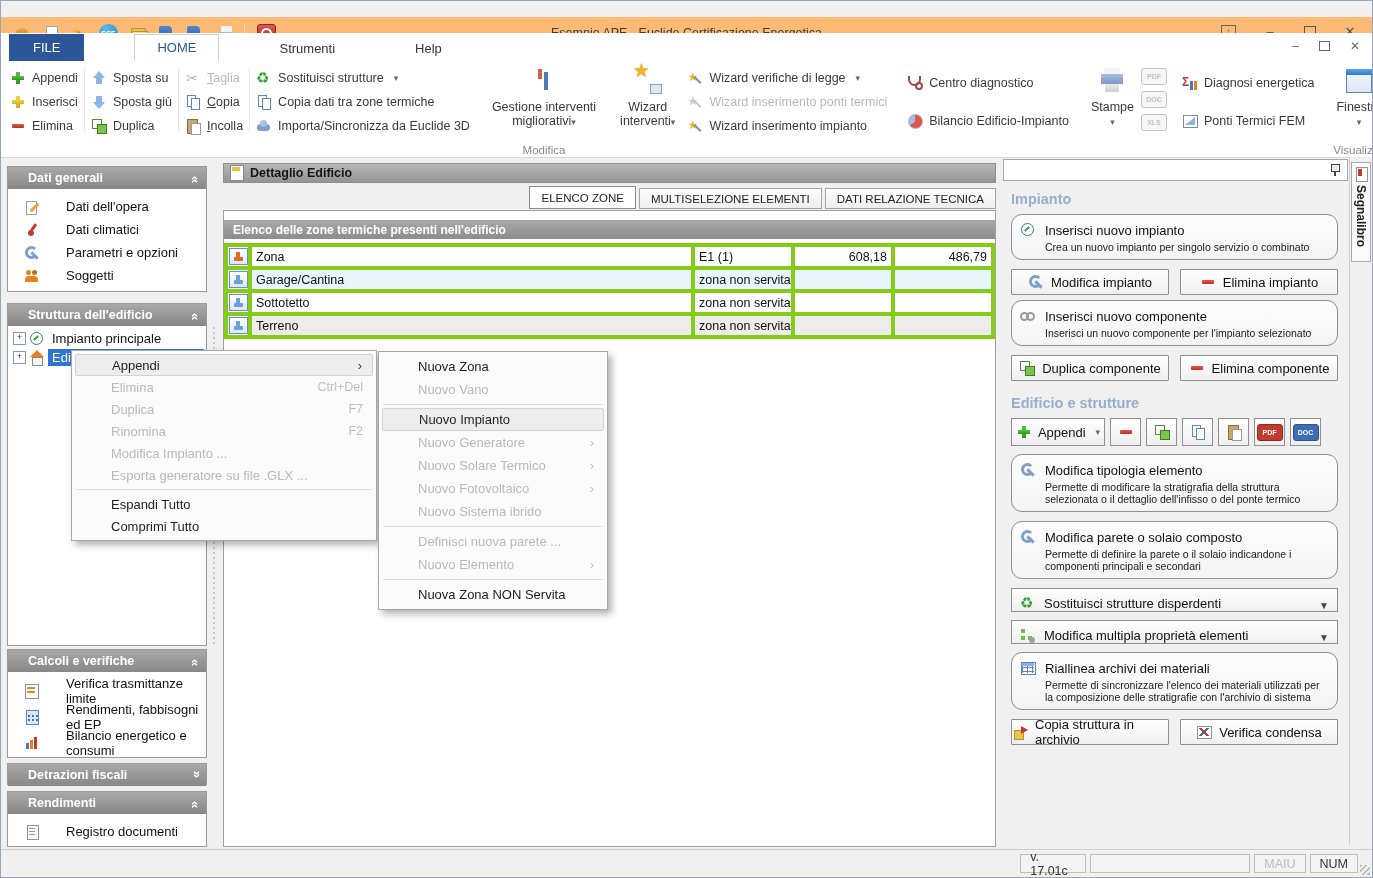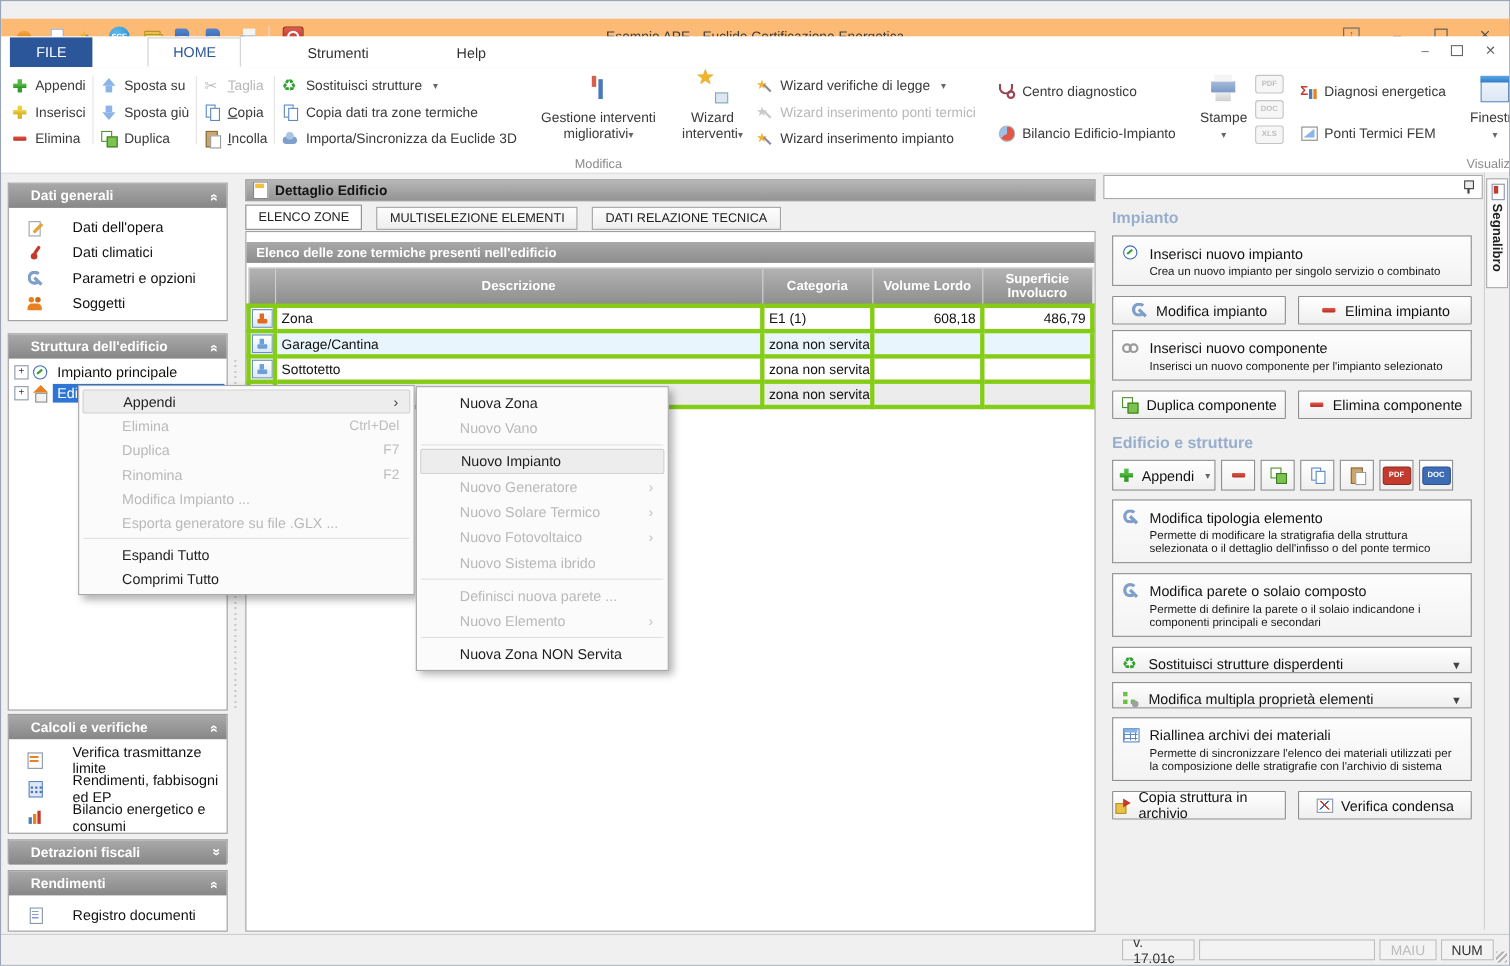--- a/index.html
+++ b/index.html
@@ -135,40 +135,40 @@
   .expander{width:11px;height:11px;border:1px solid #8a9aad;background:#fff;font-size:9px;line-height:9px;text-align:center;color:#333;flex:none;}
   .expander::before{content:"+";}
   .tlabel{padding:1px 4px;}
   .titem.sel .tlabel{background:#2e76d6;color:#fff;flex:1;margin-right:2px;}
   .splitter{position:absolute;left:209px;top:326px;width:7px;height:318px;background:repeating-linear-gradient(#c9c9c9 0 2px,transparent 2px 5px) 50% 0/2px 100% no-repeat;}
   
   .mainpanel{position:absolute;left:222px;top:162px;width:773px;height:684px;}
   .mp-title{height:20px;background:linear-gradient(#b7b7b7,#949494);border:1px solid #8f8f8f;display:flex;align-items:center;gap:6px;padding:0 6px;font-weight:bold;font-size:12.5px;color:#141414;box-sizing:border-box;}
   .mp-ic{width:12px;height:14px;background:#fff;border:1px solid #888;position:relative;flex:none;}
   .mp-ic::before{content:"";position:absolute;left:1px;top:1px;width:8px;height:4px;background:#f0c040;}
-  .mp-tabs{display:flex;gap:13px;margin-top:5px;height:21px;align-items:flex-end;}
+  .mp-tabs{display:flex;gap:3px;margin-top:5px;height:21px;align-items:flex-end;justify-content:flex-end;}
   .mp-tab{border:1px solid #a5a5a5;background:linear-gradient(#fdfdfd,#eee);padding:0 11px;font-size:11.5px;color:#222;height:19px;display:flex;align-items:center;}
   .mp-tab.active{background:#fff;border-color:#8a8a8a;height:21px;box-shadow:inset 0 1px 0 #fff;}
   .mp-body{position:absolute;left:0;top:47px;right:0;bottom:0;background:#fff;border:1px solid #a0a0a0;box-sizing:border-box;}
   .caption-bar{height:19px;margin-top:9px;background:linear-gradient(#a9a9a9,#8c8c8c);color:#fff;font-weight:bold;font-size:12px;display:flex;align-items:center;padding:0 9px;}
   .ztable{width:100%;border-collapse:collapse;margin-top:4px;table-layout:fixed;}
   .ztable th{background:linear-gradient(#b2b2b2,#8e8e8e);color:#fff;font-weight:bold;font-size:12px;height:30px;border:1px solid #cfcfcf;line-height:13px;}
   .ztable td{border:4px solid #84cc16;font-size:12.5px;color:#111;height:19px;padding:0 4px;overflow:hidden;white-space:nowrap;}
   .ztable .num{text-align:right;}
   .ztable .icell{padding:0 1px;}
   .rowic{width:17px;height:15px;border:1px solid #6a8fc0;background:linear-gradient(#fff,#dce8f7);display:flex;align-items:center;justify-content:center;margin:0 auto;}
   .stamp{width:9px;height:9px;position:relative;}
   .stamp::before{content:"";position:absolute;left:2px;top:0;width:4px;height:5px;background:var(--sc,#6a9fd8);}
   .stamp::after{content:"";position:absolute;left:0;top:5px;width:9px;height:4px;background:var(--sc,#6a9fd8);border-radius:1px;}
   .stamp.orange{--sc:#e06a1f;}
   
   .rp{position:absolute;left:1002px;top:158px;width:345px;height:688px;}
   .rp-pinbar{height:20px;background:#fff;border:1px solid #a8a8a8;display:flex;align-items:center;justify-content:flex-end;padding:0 4px;}
   .rp-title{color:#97aecd;font-weight:bold;font-size:14.5px;margin:10px 0 7px 8px;}
-  .rp-bigbtn{border:1px solid #8f8f8f;background:linear-gradient(#fdfdfd,#f3f3f3);margin:0 10px 9px 8px;padding:7px 8px 6px;border-radius:0;}
+  .rp-bigbtn{border:1px solid #8f8f8f;background:linear-gradient(#fdfdfd,#f3f3f3);margin:0 10px 9px 8px;padding:7px 8px 6px;border-radius:11px;}
   .rp-bigbtn .bt{font-size:13px;color:#111;display:flex;gap:9px;align-items:center;}
   .rp-bigbtn .bs{font-size:10.5px;color:#1a1a1a;margin:3px 0 0 25px;line-height:12px;}
   .rp-row{display:flex;gap:11px;margin:0 10px 5px 8px;}
   .rp-btn{flex:1;height:24px;border:1px solid #8f8f8f;background:linear-gradient(#fff,#efefef);display:flex;align-items:center;justify-content:center;gap:7px;font-size:13px;color:#111;border-radius:1px;}
   .rp-tools{display:flex;gap:5px;margin:0 10px 8px 8px;align-items:center;}
   .rp-appendi{width:92px;height:26px;border:1px solid #8f8f8f;background:linear-gradient(#fff,#efefef);display:flex;align-items:center;justify-content:center;gap:6px;font-size:13px;color:#111;}
   .rp-tool{width:29px;height:26px;border:1px solid #8f8f8f;background:linear-gradient(#fff,#efefef);display:flex;align-items:center;justify-content:center;}
   .rp-drop{height:22px;border:1px solid #8f8f8f;background:linear-gradient(#fff,#efefef);margin:0 10px 8px 8px;display:flex;align-items:flex-end;gap:8px;padding:0 8px;font-size:13px;color:#111;}
   .rp-drop .darr{margin-left:auto;font-size:10px;color:#444;}
   
@@ -480,27 +480,20 @@
       <div class="caption-bar">Elenco delle zone termiche presenti nell'edificio</div>
       <table class="ztable">
         <colgroup>
             <col style="width:24px">
             <col>
             <col style="width:100px">
             <col style="width:100px">
             <col style="width:100px">
           </colgroup>
         <tbody>
-            <tr>
-          <th></th>
-          <th>Descrizione</th>
-          <th>Categoria</th>
-          <th>Volume Lordo</th>
-          <th>Superficie Involucro</th>
-        </tr>
         <tr>
           <td class="icell">
                 <span class="rowic">
                   <span class="stamp orange"></span>
                 </span>
               </td>
           <td>Zona</td>
           <td>E1 (1)</td>
           <td class="num">608,18</td>
           <td class="num">486,79</td>

